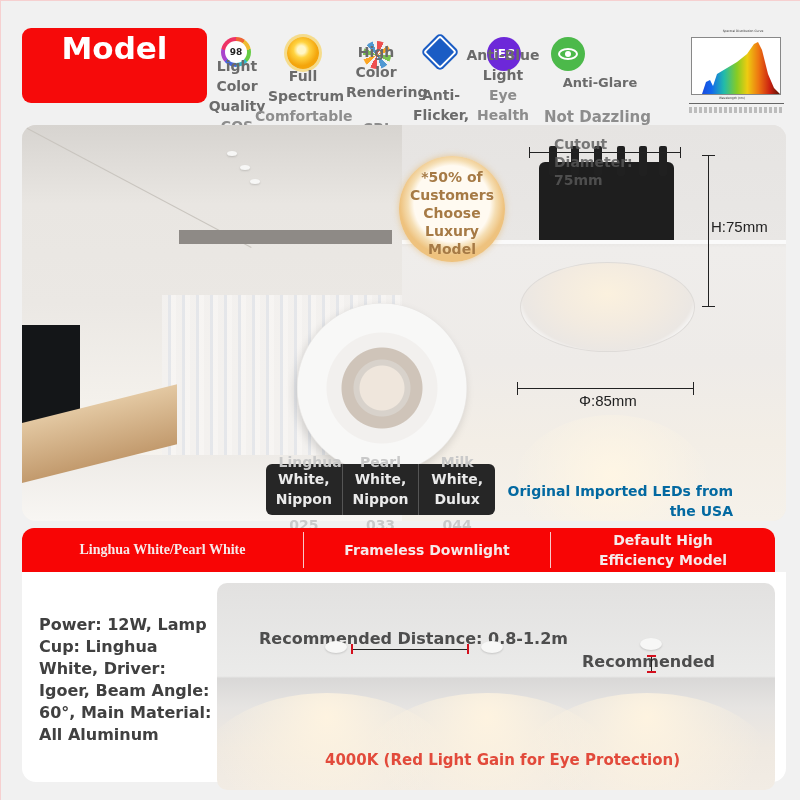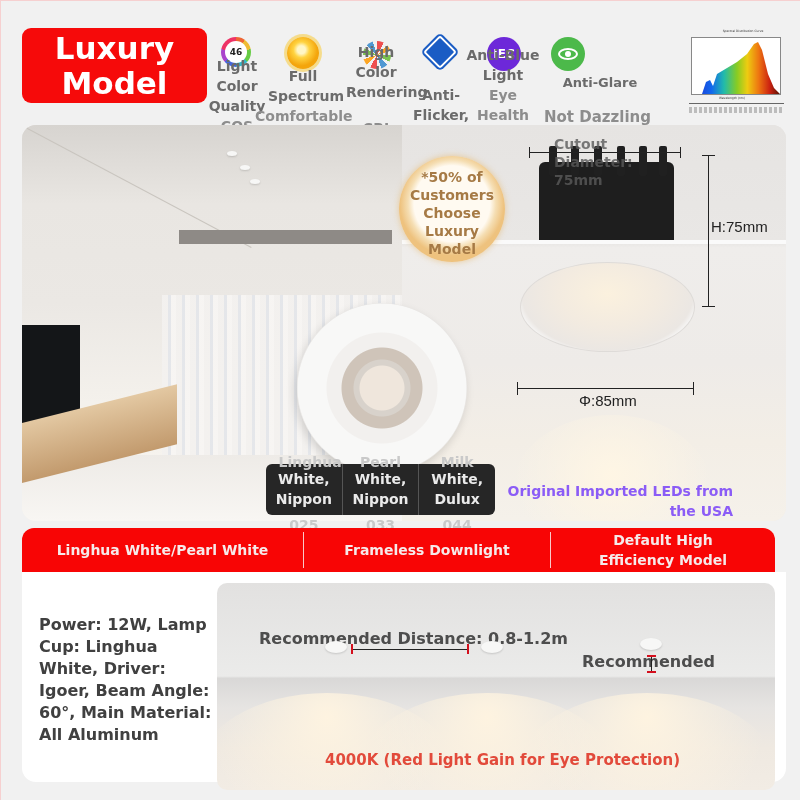--- a/index.html
+++ b/index.html
@@ -85,21 +85,21 @@
 
   .swatches {
     left: 265px; top: 463px; width: 229px; height: 51px; background: #262626; border-radius: 6px;
     display:flex;
   }
   .sw { flex:1; text-align:center; color:#eaeaea; font-weight:bold; font-size:14px; line-height:20px; padding-top:5px; border-right:1px solid #555; }
   .sw:last-child { border-right: 0; }
   .sw-top { position:absolute; top:-12px; font-weight:bold; font-size:14px; color:#c9c9c9; text-align:center; }
   .sw-bot { position:absolute; top:51px; font-weight:bold; font-size:14px; color:#c9c9c9; text-align:center; }
 
-  .leds-note { left: 502px; top: 480px; width: 230px; text-align: right; color: #8b5cf6; font-weight:bold; font-size: 14px; line-height: 20px; }
+  .leds-note { left: 502px; top: 480px; width: 230px; text-align: right; color: #0369a1; font-weight:bold; font-size: 14px; line-height: 20px; }
 
   
   .redbar {
     left: 21px; top: 527px; width: 753px; height: 44px; background: #f80505;
     border-radius: 12px 12px 0 0; display:flex; align-items:center; color:#f6eaea; font-weight:bold; font-size:14px;
   }
   .rb-item { text-align:center; line-height:20px; }
   .rb-div { width:1px; height:36px; background:#f9c9c9; }
 
   
@@ -113,26 +113,25 @@
     background: radial-gradient(ellipse at 50% 15%, rgba(255,244,224,.95), rgba(255,244,224,0) 65%); }
   .dl { position:absolute; width:22px; height:12px; border-radius:50%; background:#f7f7f6; box-shadow:0 1px 2px rgba(0,0,0,.15); }
   .dim-red { position:absolute; background:#d40f1d; }
   .demo-txt { position:absolute; font-family:"DejaVu Sans", sans-serif; font-weight:bold; color:#4d4d4d; font-size:16px; }
   .demo-red { position:absolute; color:#e24a3b; font-weight:bold; font-size:15px; }
 </style>
 </head>
 <body>
 
 <div class="abs badge">
-  <div>Luxury</div>
   <div>Model</div>
 </div>
 
 <div class="ico" style="left:220px;top:36px;width:30px;height:30px;background:conic-gradient(#e63 0 10%,#eb3 10% 22%,#6c4 22% 36%,#3bc 36% 50%,#46d 50% 64%,#a4c 64% 78%,#e36 78% 100%);">
-  <div style="position:absolute;left:4px;top:4px;width:22px;height:22px;border-radius:50%;background:#fff;font-size:9px;font-weight:bold;color:#222;text-align:center;line-height:22px;">46</div>
+  <div style="position:absolute;left:4px;top:4px;width:22px;height:22px;border-radius:50%;background:#fff;font-size:9px;font-weight:bold;color:#222;text-align:center;line-height:22px;">98</div>
 </div>
 <div class="abs feat" style="left:205px;top:55px;width:62px;">
   <div>Light Color Quality</div>
   <div class="sub">CQS Value ≥98</div>
 </div>
 
 <div class="ico" style="left:286px;top:36px;width:32px;height:32px;background:radial-gradient(circle at 45% 40%,#fff6c6 0 4px,#ffd340 8px,#f4a50c 16px);box-shadow:0 0 0 3px rgba(250,200,40,.5);"></div>
 <div class="abs feat" style="left:256px;top:65px;width:92px;">
   <div style="width:70px;margin:0 auto;">Full Spectrum</div>
   <div class="sub" style="width:96px;margin-left:-2px;">Comfortable Like Natural Light</div>
@@ -255,21 +254,21 @@
     <div class="sw-bot" style="left:0;width:100%;">044</div>
   </div>
 </div>
 
 <div class="abs leds-note">
   <div>Original Imported LEDs from</div>
   <div>the USA</div>
 </div>
 
 <div class="abs redbar">
-  <div class="rb-item" style="width:281px;">Linghua White/Pearl White</div>
+  <div class="rb-item" style="width:281px;font-family:Liberation Serif, serif;">Linghua White/Pearl White</div>
   <div class="rb-div"></div>
   <div class="rb-item" style="width:246px;">Frameless Downlight</div>
   <div class="rb-div"></div>
   <div class="rb-item" style="width:224px;padding:0 24px;">Default High Efficiency Model</div>
 </div>
 
 <div class="abs bottom-card"></div>
 <div class="abs specs">Power: 12W, Lamp Cup: Linghua White, Driver: Igoer, Beam Angle: 60°, Main Material: All Aluminum</div>
 
 <div class="abs demo">

